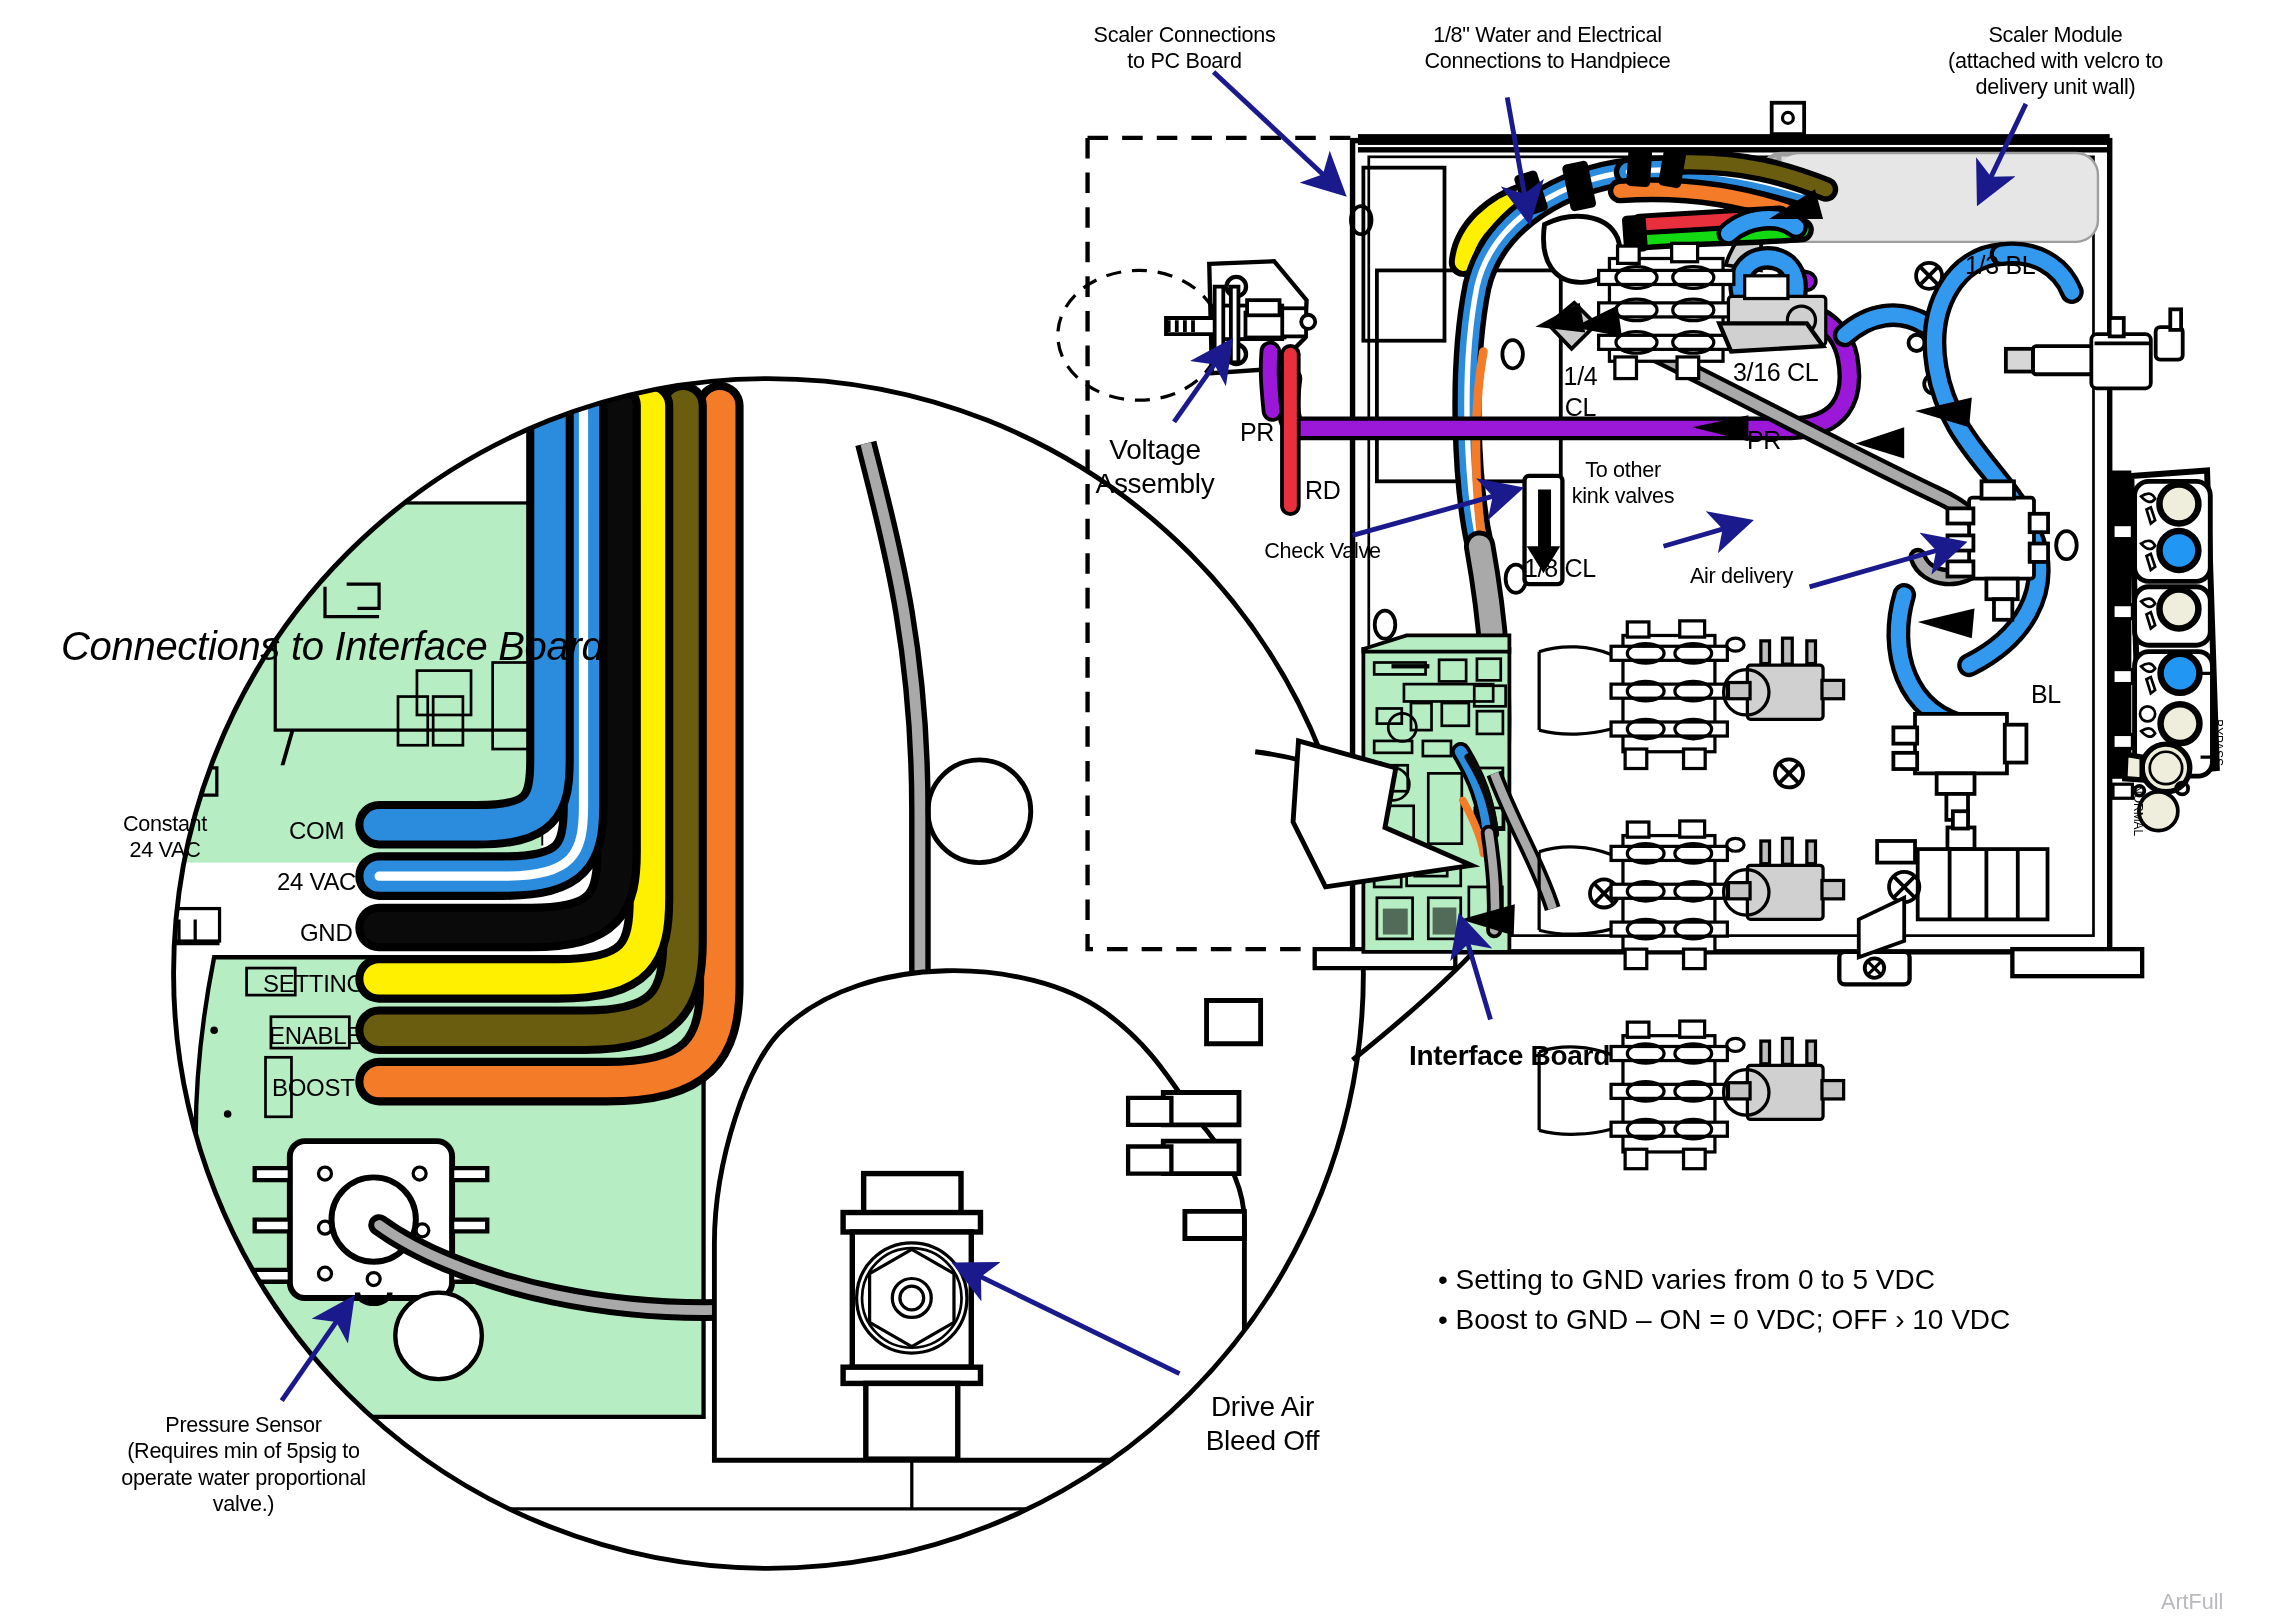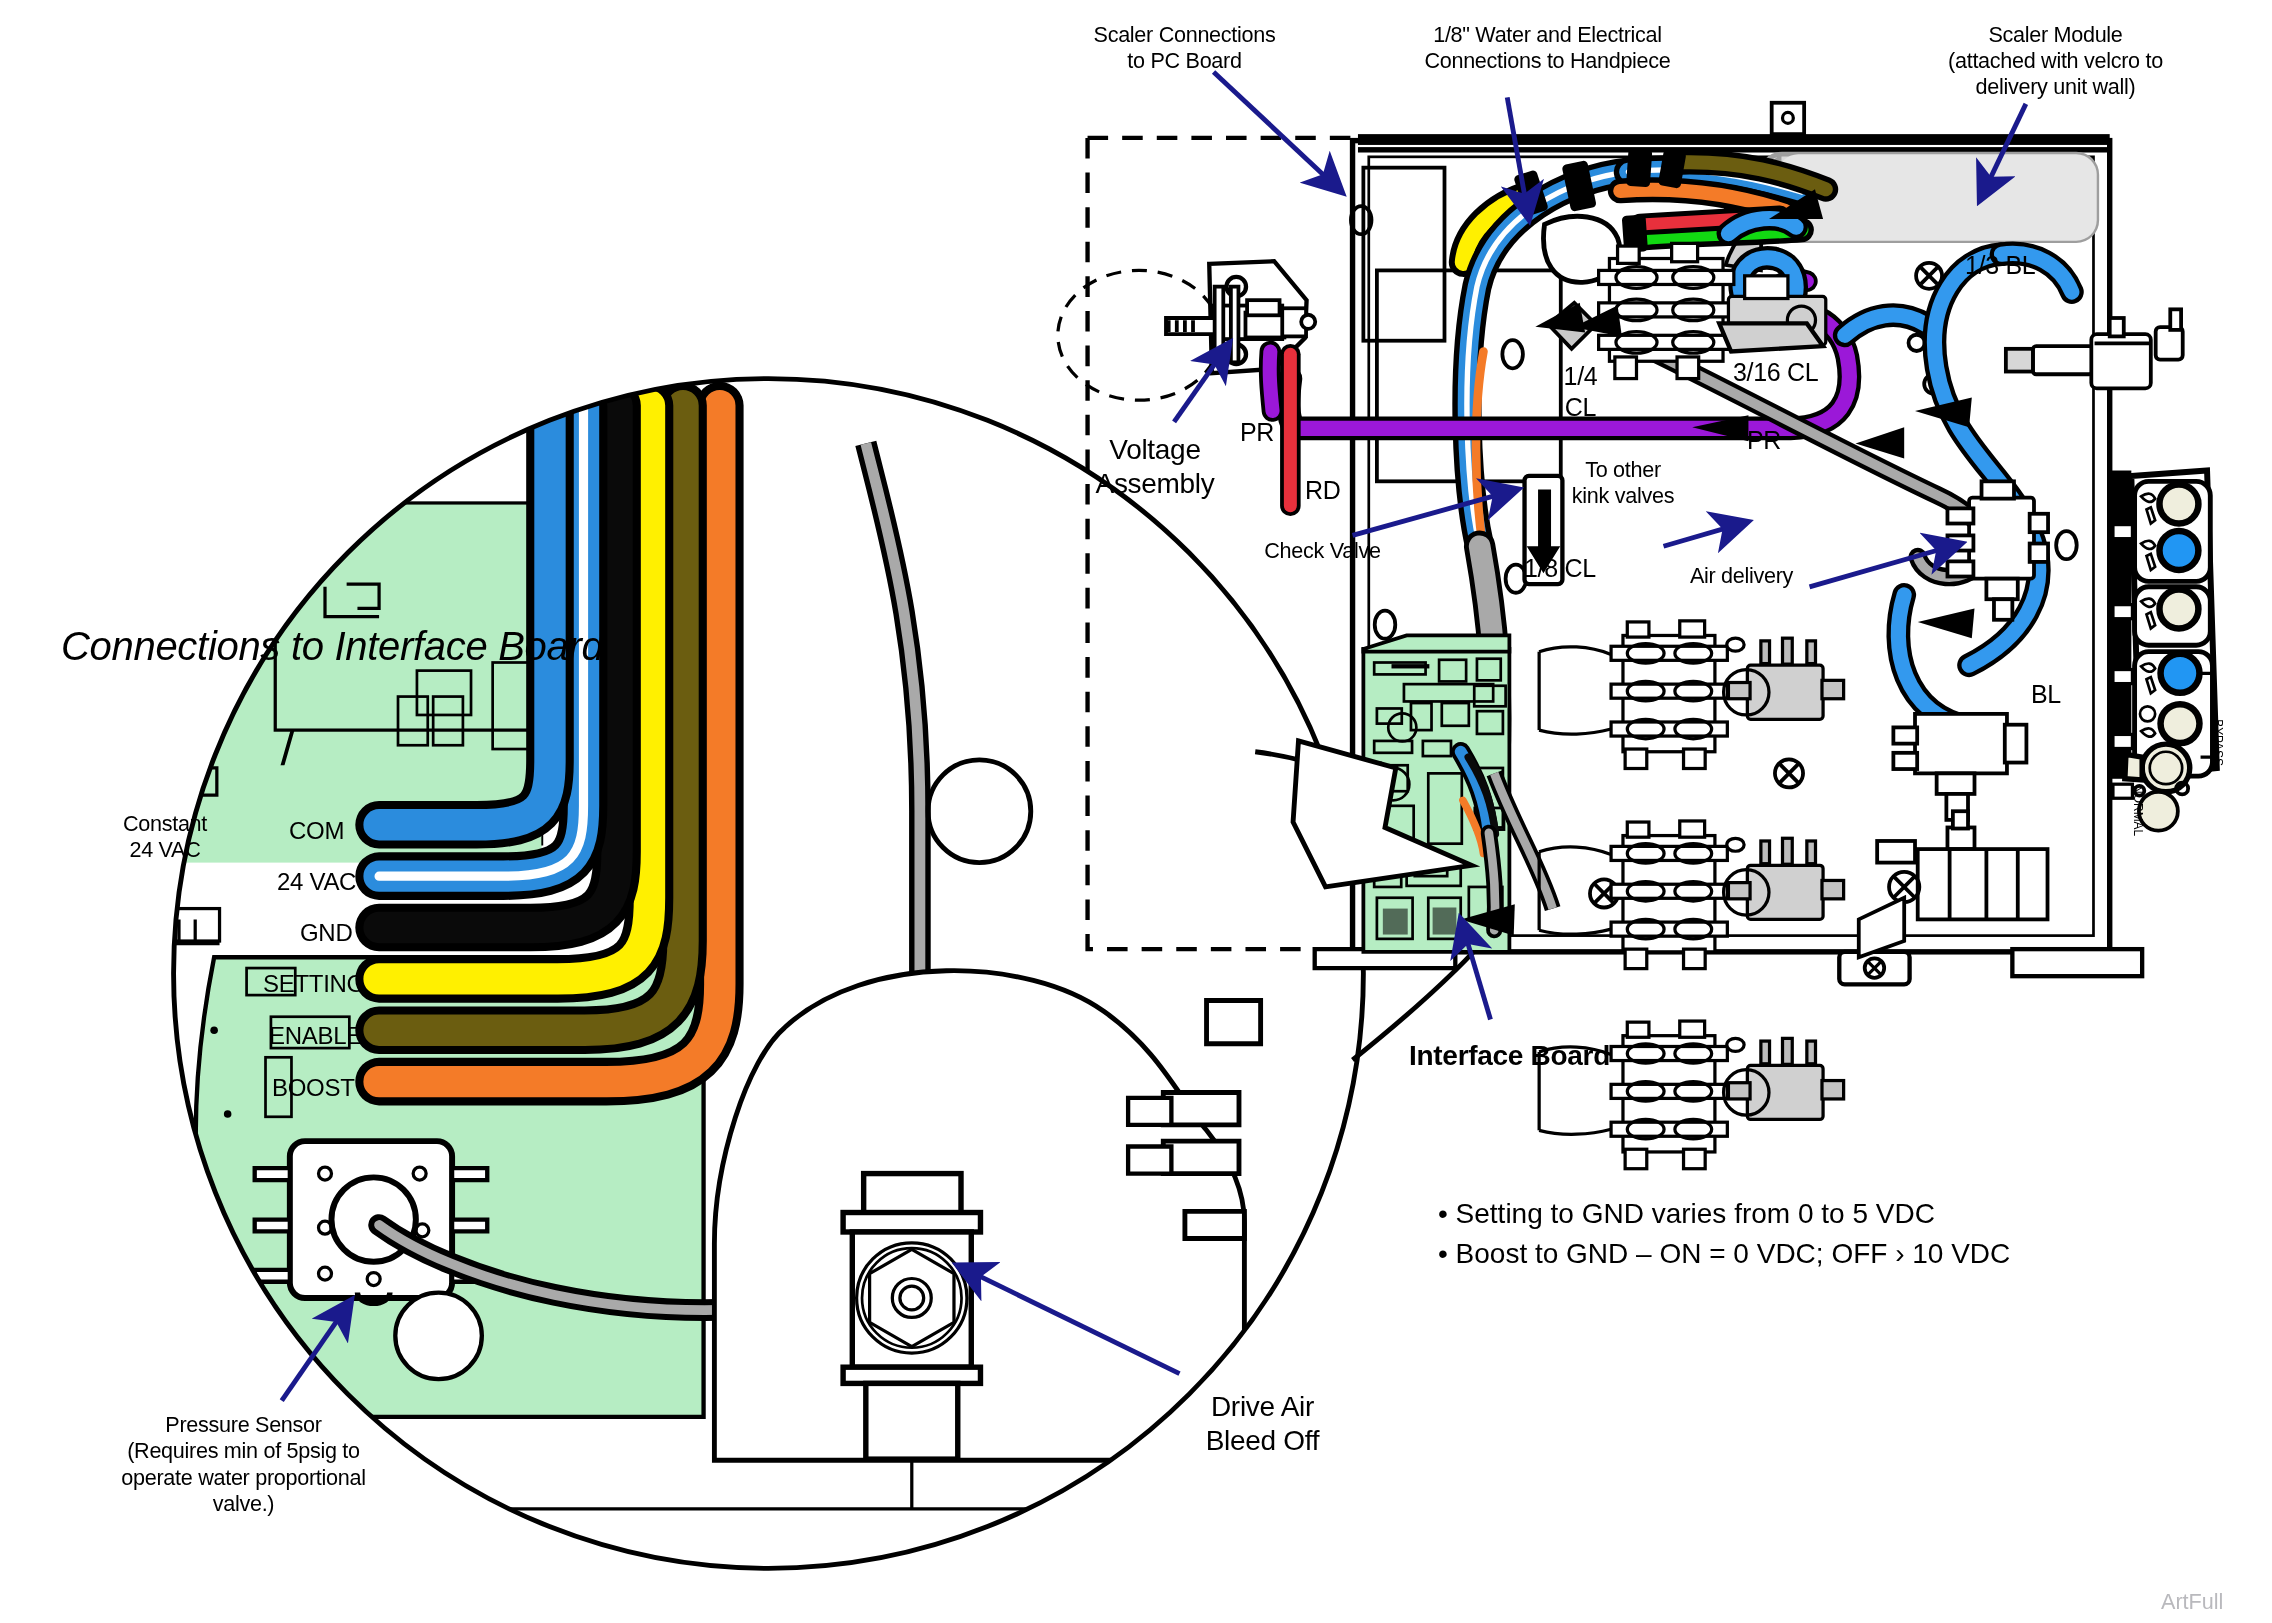--- a/index.html
+++ b/index.html
@@ -698,21 +698,21 @@
   <div class="lbl l t-tube" style="left:1240px; top:417px;">PR</div>
   <div class="lbl l t-tube" style="left:1305px; top:475px;">RD</div>
   <div class="lbl c t-tube" style="left:1548px; top:361px; width:65px;"><span>1/4
 CL</span></div>
   <div class="lbl l t-tube" style="left:1721px; top:357px;margin-left:12px;">3/16 CL</div>
   <div class="lbl l t-tube" style="left:1747px; top:425px;">PR</div>
   <div class="lbl l t-tube" style="left:1524px; top:553px;">1/8 CL</div>
   <div class="lbl l t-tube" style="left:1965px; top:250px;">1/3 BL</div>
   <div class="lbl l t-tube" style="left:2031px; top:679px;">BL</div>
 
-  <div class="bullets t-bullet" style="left:1438px; top:1198px;">
+  <div class="bullets t-bullet" style="left:1438px; top:1264px;">
     <div>• Setting to GND varies from 0 to 5 VDC</div>
     <div>• Boost to GND – ON = 0 VDC; OFF › 10 VDC</div>
   </div>
 
   <div class="lbl l t-wm" style="left:2161px; top:1589px;">ArtFull</div>
 
 </div>
 
 
 </body></html>

